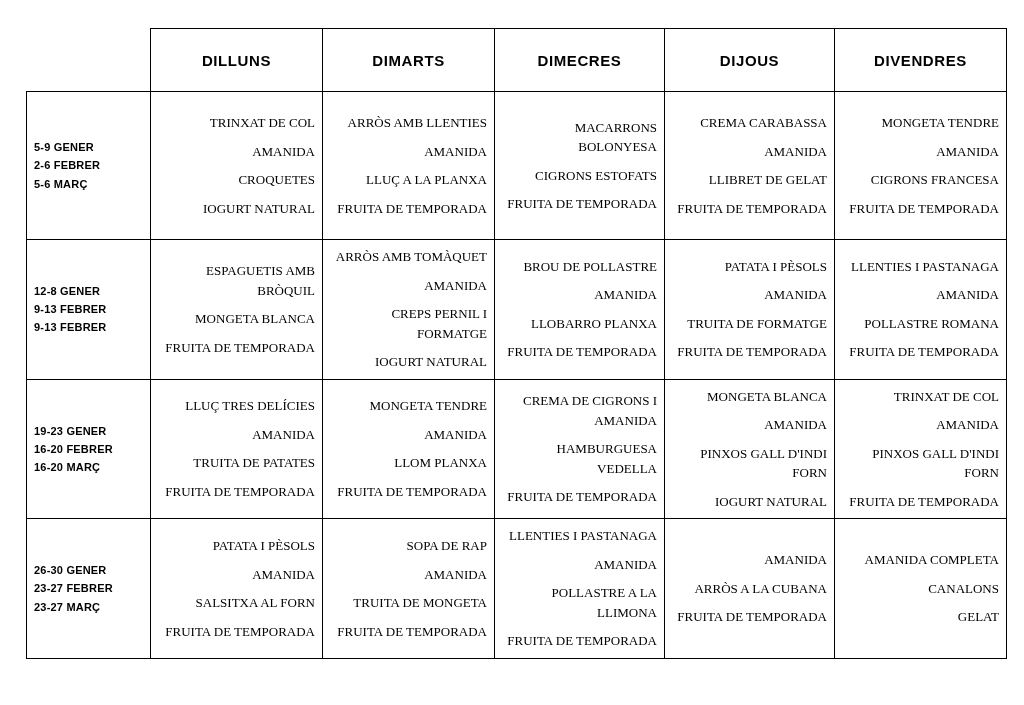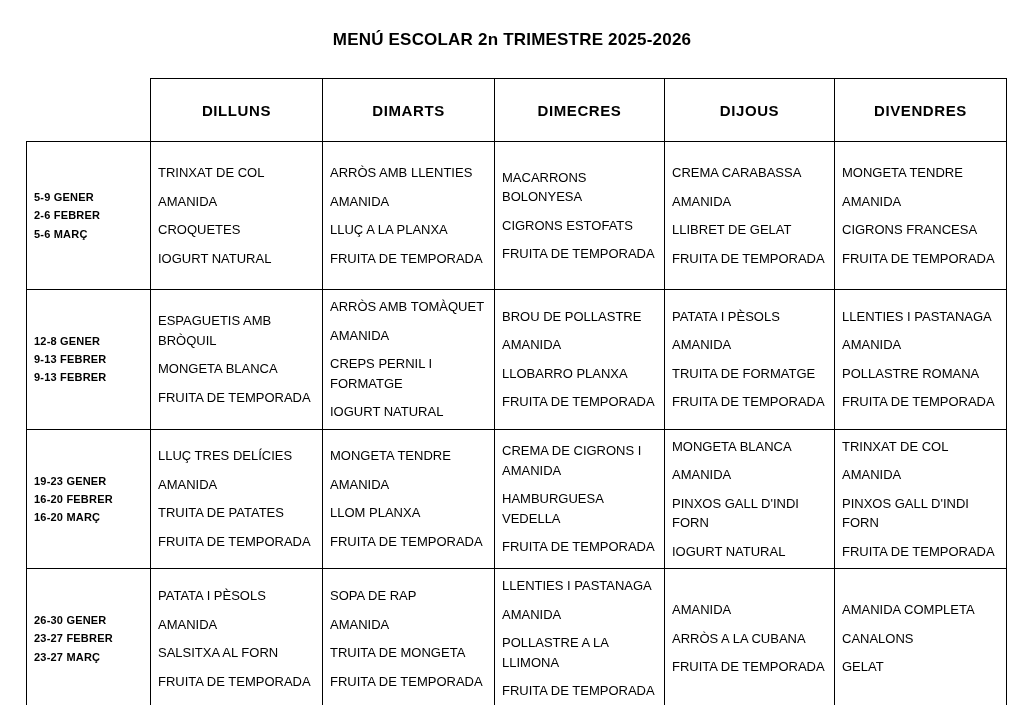--- a/index.html
+++ b/index.html
@@ -64,44 +64,44 @@
   col.c5 { width: 172px; }
 
   td.weeks {
     text-align: left;
     font-size: 11px;
     font-weight: bold;
     line-height: 1.65;
     letter-spacing: 0.2px;
   }
   td.dishes {
-    text-align: left;
+    text-align: right;
     font-size: 13px;
     line-height: 1.5;
     padding: 10px 8px;
+    font-family: Liberation Serif, serif;
   }
   td.dishes .dish {
     margin: 0 0 9px 0;
   }
   td.dishes .dish:last-child {
     margin-bottom: 0;
   }
   tbody tr { height: 140px; }
   tbody tr:nth-child(1) { height: 148px; }
   tbody tr:nth-child(2) { height: 136px; }
   tbody tr:nth-child(3) { height: 136px; }
   tbody tr:nth-child(4) { height: 140px; }
   .weeks .wk { display: block; }
 </style>
 </head>
 <body>
 
 <div class="page">
 
-  <div class="title">MENÚ ESCOLAR 2n TRIMESTRE 2025-2026</div>
 
   <div class="table-wrap">
     <table class="menu">
       <colgroup>
         <col class="c0">
           <col class="c1">
           <col class="c2">
           <col class="c3">
           <col class="c4">
           <col class="c5">

